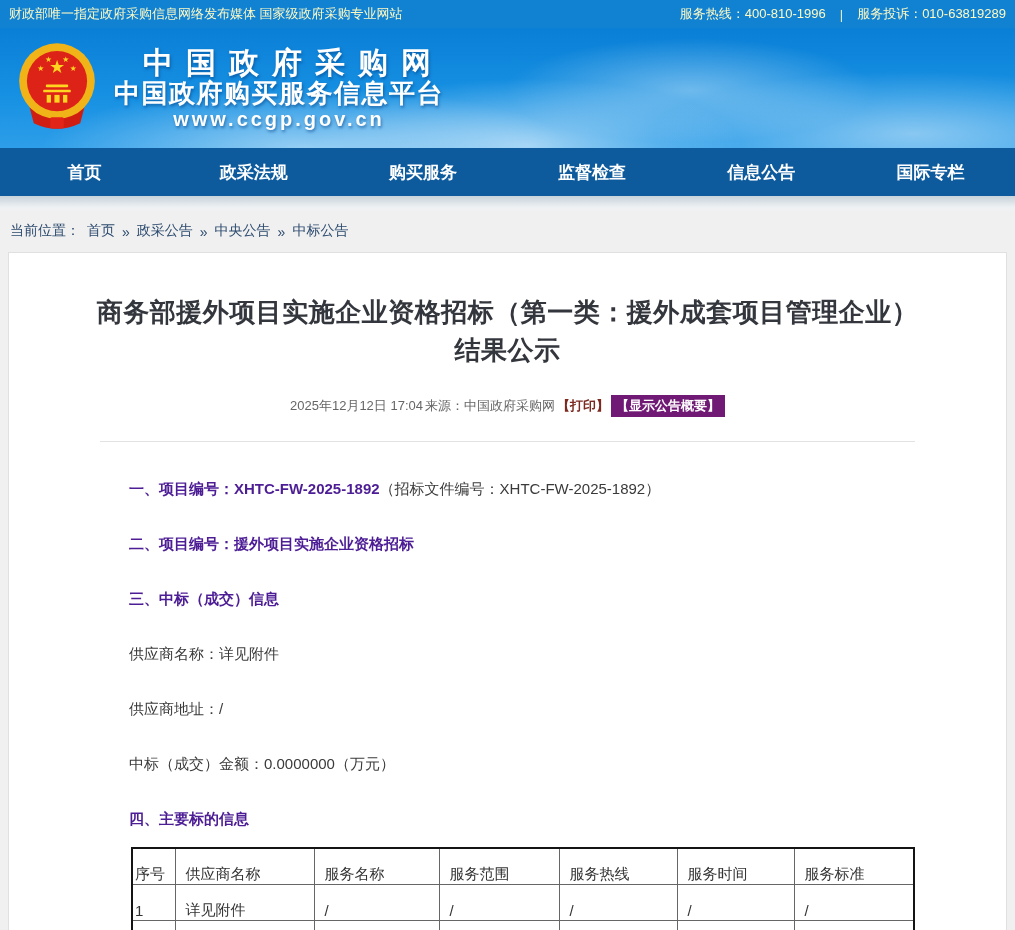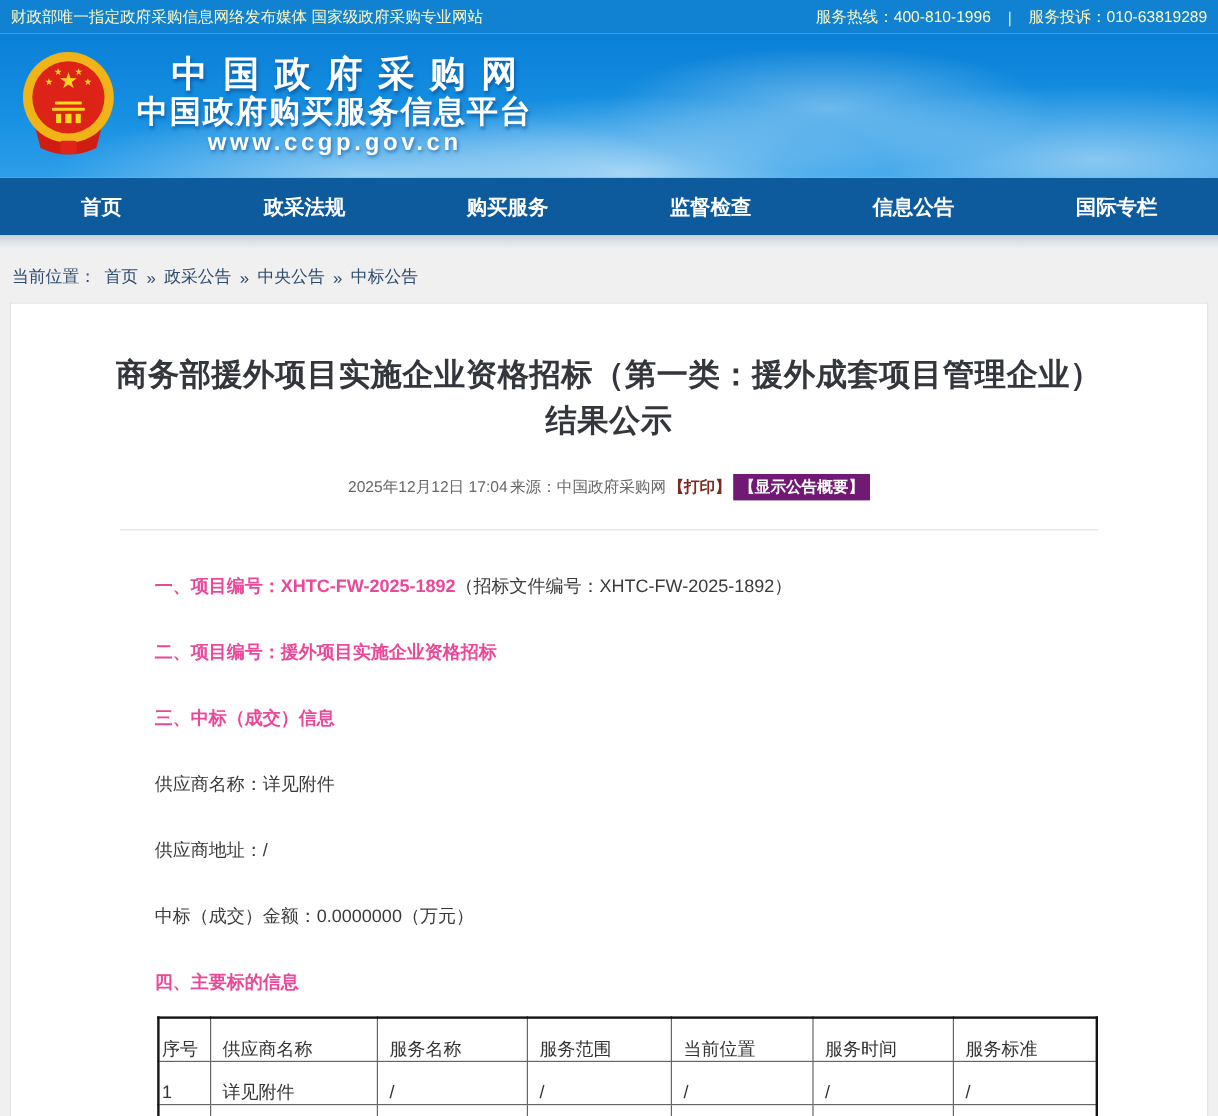--- a/index.html
+++ b/index.html
@@ -71,21 +71,21 @@
     display: flex; justify-content: center; align-items: center; gap: 2px;
   }
   .meta .print { color: #7a2a20; font-weight: 700; text-decoration: none; cursor: pointer; }
   .meta .badge {
     background: #701a75; color: #fff; font-weight: 700; text-decoration: none;
     padding: 2px 5px; cursor: pointer;
   }
   .rule { border-top: 1px solid #e2e2e2; margin: 24px 6px 0; }
 
   .para { margin: 38px 0 0 35px; font-size: 15px; line-height: 17px; color: #3a3a3a; }
-  .para b { font-weight: 700; color: #ec4899; margin-top: 20px; }
+  .para b { font-weight: 700; color: #4c1d95; margin-top: 20px; }
 
   
   .tbl-wrap { margin: 20px 0 0 37px; }
   table.results {
     border-collapse: collapse; table-layout: fixed; width: 782px;
     border: 2px solid #141414; font-size: 15px; color: #333;
   }
   table.results th, table.results td {
     border: 1px solid #666; font-weight: 400; text-align: left;
     padding: 16px 4px 0 10px; vertical-align: middle; overflow: hidden; white-space: nowrap;
@@ -188,21 +188,21 @@
             <col style="width:118px">
             <col style="width:117px">
             <col style="width:120px">
         </colgroup>
         <tbody>
             <tr class="hdr">
           <th class="c0">序号</th>
           <th>供应商名称</th>
           <th>服务名称</th>
           <th>服务范围</th>
-          <th>当前位置</th>
+          <th>服务热线</th>
           <th>服务时间</th>
           <th>服务标准</th>
         </tr>
         <tr class="r0">
           <td class="c0">1</td>
           <td>详见附件</td>
           <td>/</td>
           <td>/</td>
           <td>/</td>
           <td>/</td>

